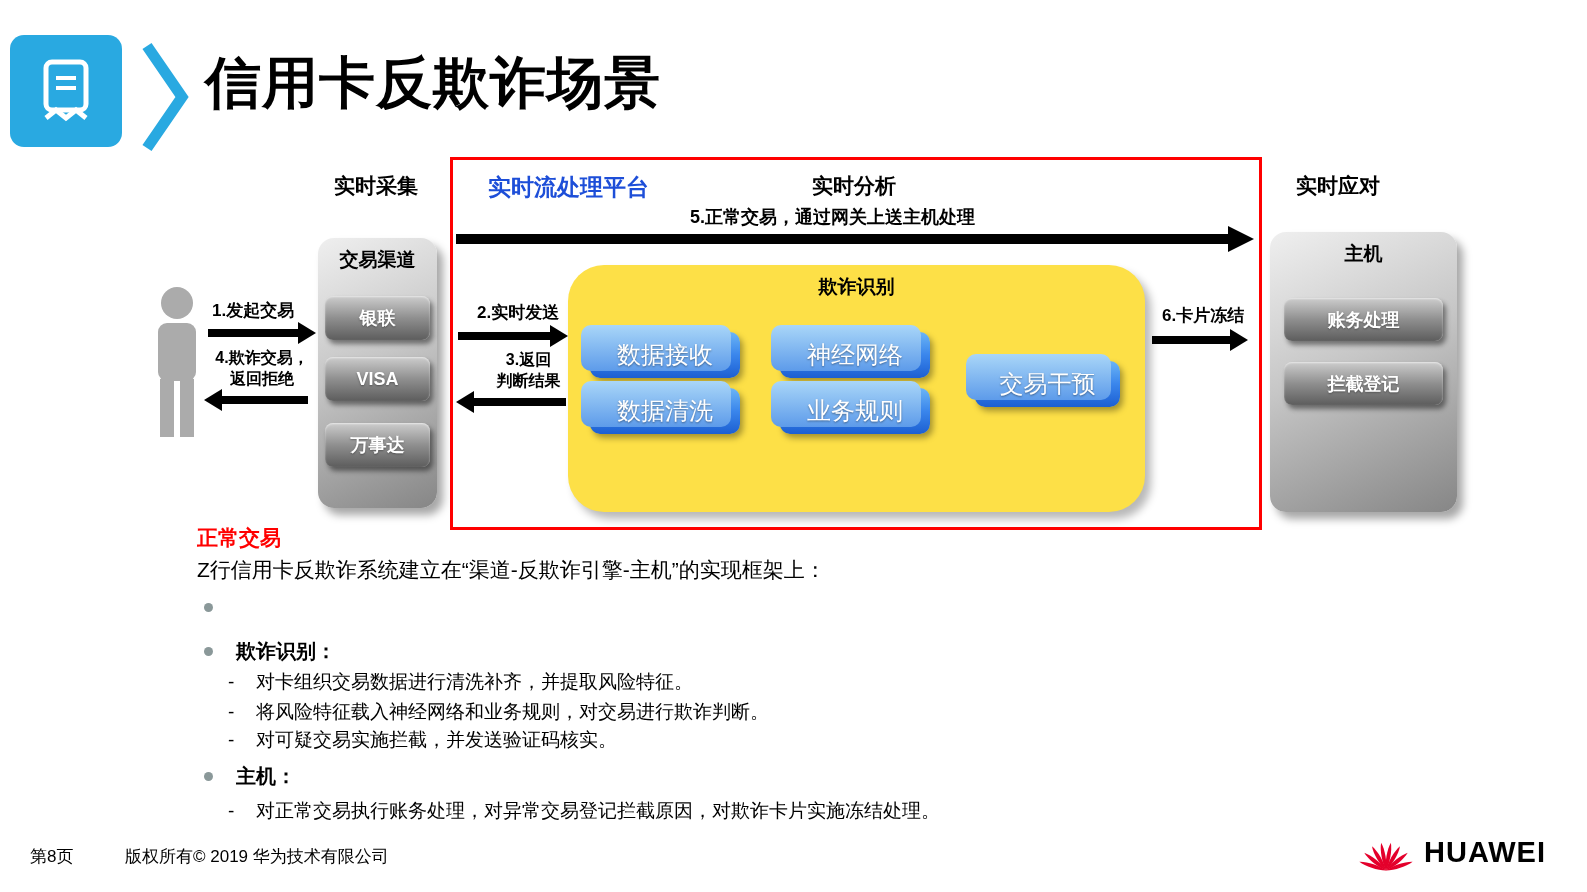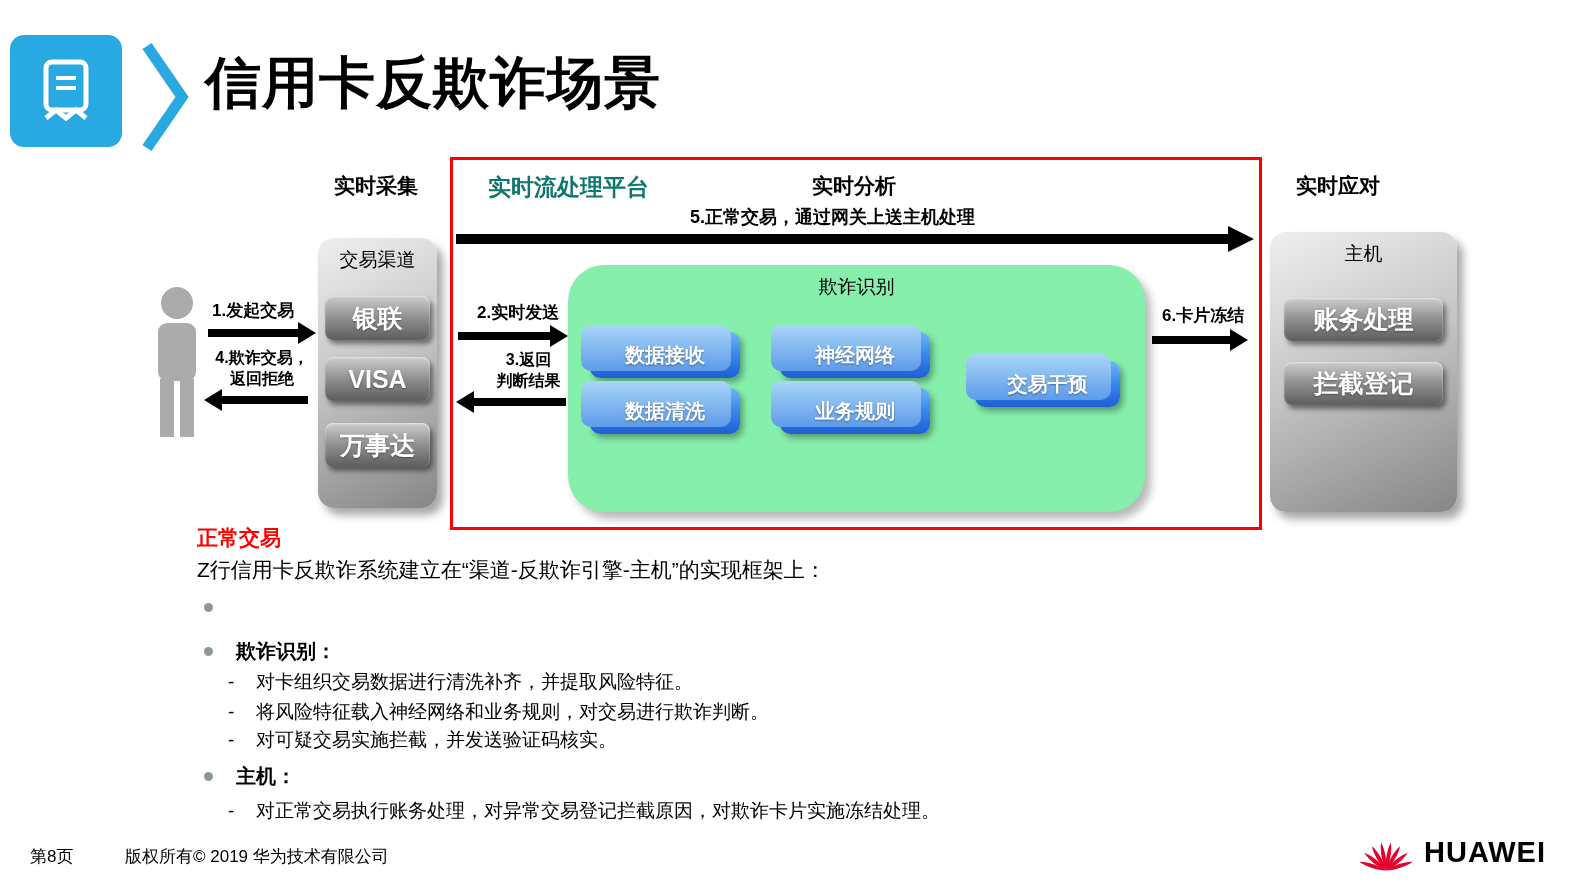--- a/index.html
+++ b/index.html
@@ -8,43 +8,43 @@
 
   
   .badge{position:absolute;left:10px;top:35px;width:112px;height:112px;background:#29A9E1;
          border-radius:14px;display:flex;align-items:center;justify-content:center;}
   .chevron{position:absolute;left:140px;top:40px;}
   .page-title{position:absolute;left:205px;top:46px;font-size:56px;font-weight:bold;margin:0;letter-spacing:1px;}
 
   
   .seclabel{position:absolute;font-weight:bold;font-size:21px;}
   .l-collect{left:334px;top:172px;}
-  .l-platform{left:488px;top:172px;color:#0f766e;font-size:23px;}
+  .l-platform{left:488px;top:172px;color:#1d4ed8;font-size:23px;}
   .l-analyze{left:812px;top:172px;}
   .l-respond{left:1296px;top:172px;}
 
   .red-frame{position:absolute;left:450px;top:157px;width:812px;height:373px;border:3px solid #FF0000;box-sizing:border-box;}
 
   
   .gray-panel{position:absolute;border-radius:16px;
     background:linear-gradient(155deg,#efefef 0%,#c6c6c6 45%,#868686 100%);
     box-shadow:6px 7px 9px rgba(0,0,0,0.35);}
   .channel{left:318px;top:238px;width:119px;height:270px;}
   .host{left:1270px;top:232px;width:187px;height:280px;}
-  .panel-title{position:absolute;top:9px;left:0;width:100%;text-align:center;font-weight:normal;font-size:19px;}
-  .gray-btn{position:absolute;border-radius:8px;color:#fff;font-weight:bold;font-size:25px;
+  .panel-title{position:absolute;top:9px;left:0;width:100%;text-align:center;font-weight:bold;font-size:19px;}
+  .gray-btn{position:absolute;border-radius:8px;color:#fff;font-weight:bold;font-size:18px;
     display:flex;align-items:center;justify-content:center;
     background:linear-gradient(180deg,#cdcdcd 0%,#8f8f8f 50%,#5d5d5d 100%);
     box-shadow:3px 4px 5px rgba(0,0,0,0.45), inset 0 1px 2px rgba(255,255,255,0.55);
     text-shadow:0 1px 2px rgba(0,0,0,0.35);}
 
   
-  .fraud-panel{position:absolute;left:568px;top:265px;width:577px;height:247px;background:#86efac;
+  .fraud-panel{position:absolute;left:568px;top:265px;width:577px;height:247px;background:#fde047;
     border-radius:36px;box-shadow:6px 7px 9px rgba(0,0,0,0.28);}
-  .blue-btn{position:absolute;z-index:1;border-radius:10px;color:#fff;font-weight:bold;font-size:20px;
+  .blue-btn{position:absolute;z-index:1;border-radius:10px;color:#fff;font-weight:normal;font-size:24px;
     display:flex;align-items:center;justify-content:center;
     background:linear-gradient(180deg,#6cb5f5 0%,#3a86ec 50%,#1c5fd2 100%);
     box-shadow:3px 4px 6px rgba(0,0,0,0.35);text-shadow:0 1px 2px rgba(0,0,0,0.4);}
   .blue-btn::before{content:"";position:absolute;left:-9px;top:-7px;width:100%;height:100%;
     background:linear-gradient(180deg,#a9d6f8 0%,#5d9bea 100%);border-radius:10px;z-index:-1;}
 
   
   .bar{position:absolute;background:#000;height:8px;}
   .head-r{position:absolute;width:0;height:0;border-top:11px solid transparent;
           border-bottom:11px solid transparent;border-left:18px solid #000;}

